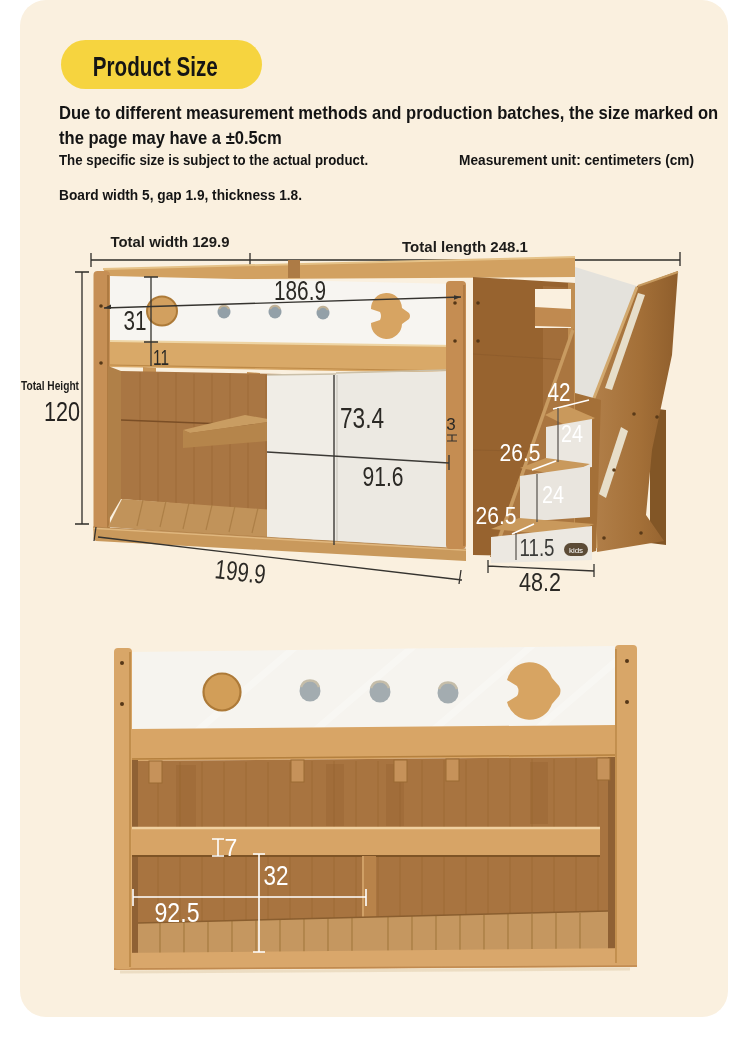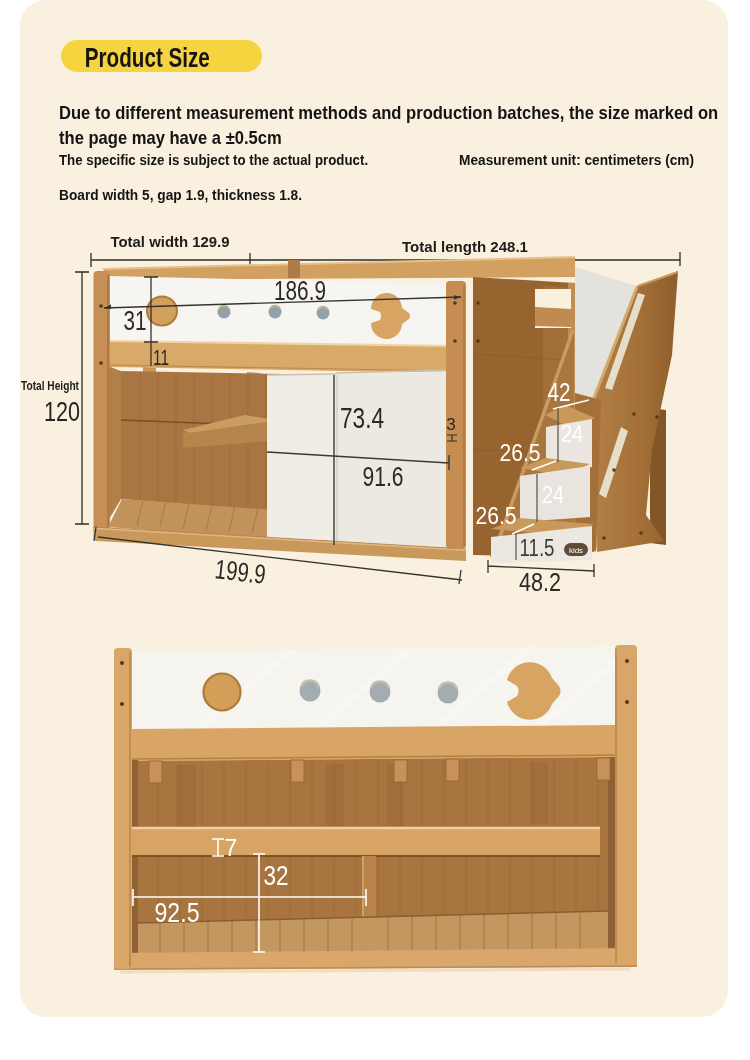--- a/index.html
+++ b/index.html
@@ -1,21 +1,21 @@
 <!DOCTYPE html>
 <html><head>
 <meta charset="utf-8">
 <style>
   html,body{margin:0;padding:0;background:#ffffff;}
   body{width:750px;height:1060px;position:relative;overflow:hidden;
        font-family:"Liberation Sans", sans-serif;}
   .abs{position:absolute;}
   .panel{left:20px;top:0px;width:708px;height:1017px;background:#FAF0DF;border-radius:26px;}
-  .badge{left:61px;top:40px;width:201px;height:32px;border-radius:25px;background:#F6D43F;
-         display:flex;align-items:center;justify-content:flex-start;}
+  .badge{left:61px;top:40px;width:201px;height:49px;border-radius:25px;background:#F6D43F;
+         display:flex;align-items:center;justify-content:center;}
   .badge span{font-weight:bold;font-size:28.5px;color:#151515;display:inline-block;transform:scaleX(0.724);margin:3px 12px 0 0;}
   .p1{left:59px;top:100px;font-weight:bold;font-size:19px;line-height:25px;color:#141414;white-space:nowrap;transform:scaleX(0.872);transform-origin:left top;}
   .p2{left:59px;top:151px;font-weight:bold;font-size:15px;color:#141414;white-space:nowrap;transform:scaleX(0.885);transform-origin:left top;}
   .p3{left:459px;top:152px;font-weight:bold;font-size:14.5px;color:#141414;white-space:nowrap;transform:scaleX(0.944);transform-origin:left top;}
   .p4{left:59px;top:186px;font-weight:bold;font-size:15px;color:#141414;white-space:nowrap;transform:scaleX(0.914);transform-origin:left top;}
   svg text{font-family:"Liberation Sans", sans-serif;}
 </style>
 </head>
 <body>
 

